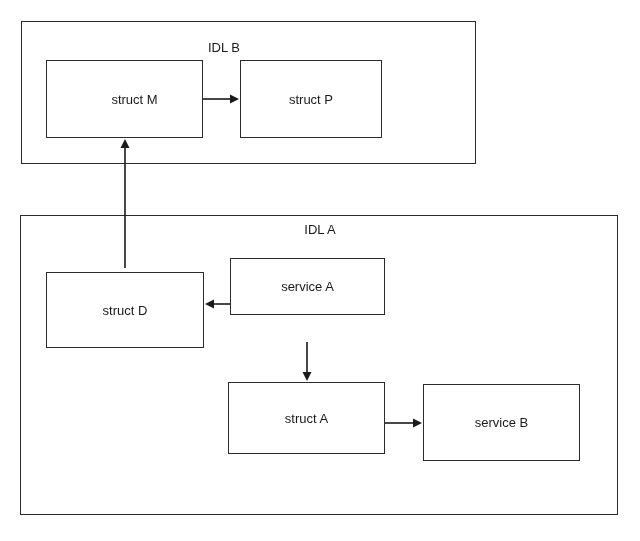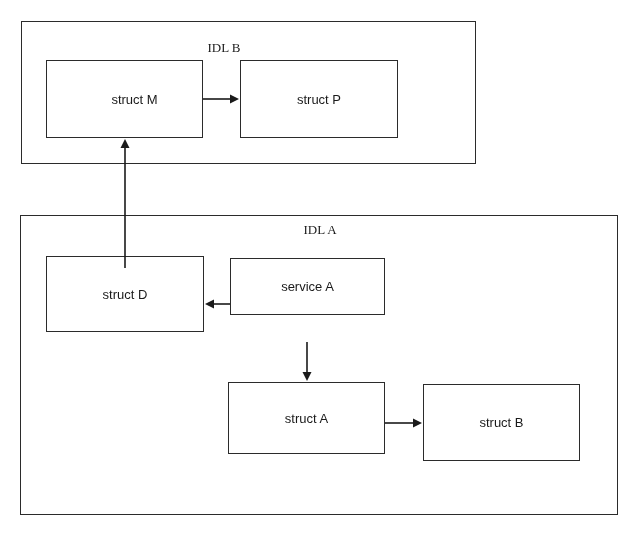--- a/index.html
+++ b/index.html
@@ -24,21 +24,20 @@
     background: transparent;
     box-sizing: border-box;
   }
   .group-label {
     position: absolute;
     font-size: 13px;
     color: #1a1a1a;
     white-space: nowrap;
     text-align: center;
     line-height: 1;
-    font-family: Liberation Serif, serif;
   }
   .node-box {
     position: absolute;
     border: 1.4px solid #2b2b2b;
     background: #ffffff;
     box-sizing: border-box;
     display: flex;
     align-items: center;
     justify-content: center;
   }
@@ -72,34 +71,34 @@
 
   <div class="group-box" id="group-idl-b" style="left: 21px; top: 21px; width: 455px; height: 143px;"></div>
   <div class="group-label" id="label-idl-b" style="left: 164px; top: 41px; width: 120px;">IDL B</div>
 
   <div class="group-box" id="group-idl-a" style="left: 20px; top: 215px; width: 598px; height: 300px;"></div>
   <div class="group-label" id="label-idl-a" style="left: 260px; top: 223px; width: 120px;">IDL A</div>
 
   <div class="node-box" id="node-struct-m" style="left: 46px; top: 60px; width: 157px; height: 78px; padding-left: 20px;">
     <span class="node-label">struct M</span>
   </div>
-  <div class="node-box" id="node-struct-p" style="left: 240px; top: 60px; width: 158px; height: 78px; text-align: center;">
+  <div class="node-box" id="node-struct-p" style="left: 240px; top: 60px; width: 142px; height: 78px; text-align: center;">
     <span class="node-label">struct P</span>
   </div>
-  <div class="node-box" id="node-struct-d" style="left: 46px; top: 256px; width: 158px; height: 76px;">
+  <div class="node-box" id="node-struct-d" style="left: 46px; top: 272px; width: 158px; height: 76px;">
     <span class="node-label">struct D</span>
   </div>
   <div class="node-box" id="node-service-a" style="left: 230px; top: 258px; width: 155px; height: 57px;">
     <span class="node-label">service A</span>
   </div>
   <div class="node-box" id="node-struct-a" style="left: 228px; top: 382px; width: 157px; height: 72px;">
     <span class="node-label">struct A</span>
   </div>
   <div class="node-box" id="node-struct-b" style="left: 423px; top: 384px; width: 157px; height: 77px;">
-    <span class="node-label">struct B</span>
+    <span class="node-label">service B</span>
   </div>
 
   <svg class="edge-layer" id="edge-layer">
       <g>
         <line x1="203" y1="99" x2="230" y2="99"></line>
         <polygon points="239,99 230,94.5 230,103.5"></polygon>
       </g>
       <g>
         <line x1="125" y1="268" x2="125" y2="148"></line>
         <polygon points="125,139 120.5,148 129.5,148"></polygon>

